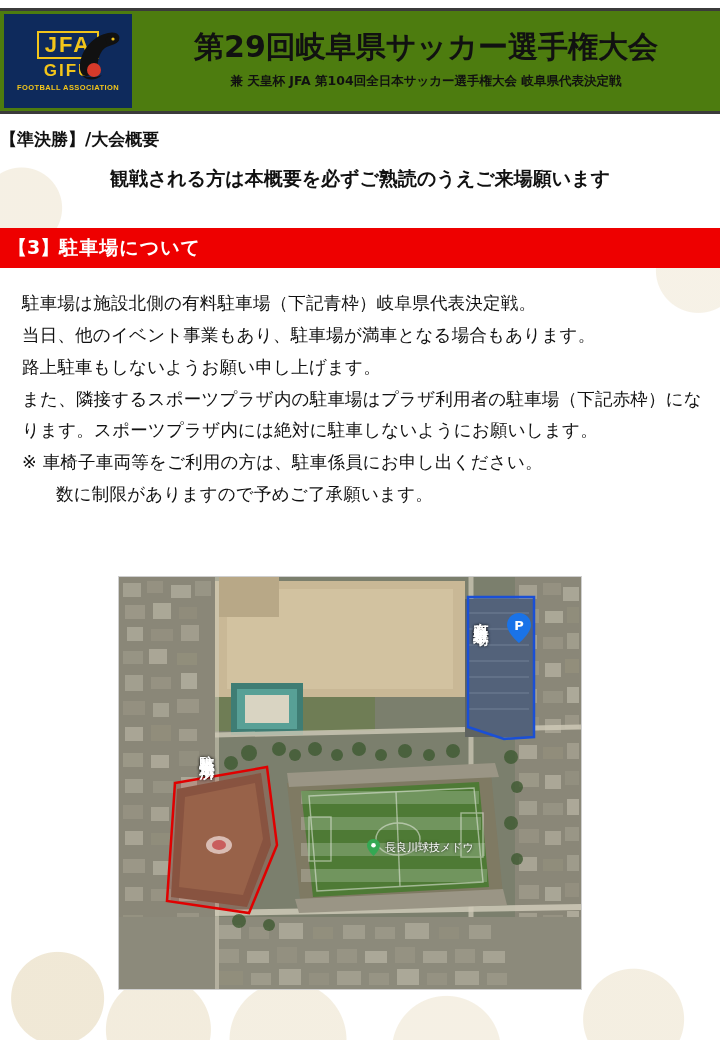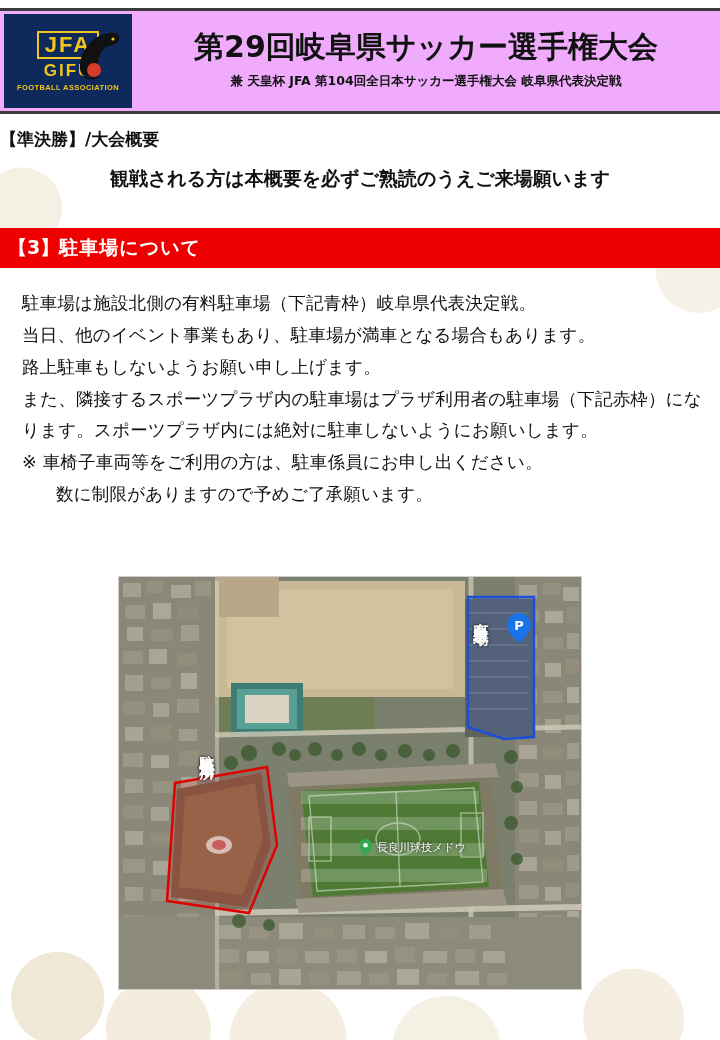--- a/index.html
+++ b/index.html
@@ -38,21 +38,21 @@
     height: 1040px;
   }
 
   
   .banner {
     position: absolute;
     left: 0;
     top: 8px;
     width: 720px;
     height: 106px;
-    background: #f0abfc;
+    background: #4d7c0f;
     border-top: 3px solid #3b3b3b;
     border-bottom: 3px solid #3b3b3b;
     display: flex;
     align-items: stretch;
     box-sizing: border-box;
   }
   .jfa-logo {
     width: 128px;
     margin: 3px 0 3px 4px;
     background: #0e2a5c;
@@ -526,21 +526,21 @@
     
     <svg class="p-marker" style="position:absolute; left:388px; top:36px;" width="24" height="30" viewBox="0 0 24 30">
       <path d="M12 0 C5.4 0 0 5.4 0 12 C0 20 12 30 12 30 C12 30 24 20 24 12 C24 5.4 18.6 0 12 0 Z" fill="#1a73e8"></path>
       <text x="12" y="17" font-family="DejaVu Sans, sans-serif" font-size="13" font-weight="bold" fill="#ffffff" text-anchor="middle">P</text>
     </svg>
 
     
     <div class="vert-label red-lot-label map-label-overlay" style="position:absolute; left:78px; top:166px;">駐車禁止場所</div>
 
     
-    <div class="poi-label" style="position:absolute; left:240px; top:262px;">
+    <div class="poi-label" style="position:absolute; left:248px; top:262px;">
       <svg class="poi-pin" viewBox="0 0 13 17">
         <path d="M6.5 0 C2.9 0 0 2.9 0 6.5 C0 11 6.5 17 6.5 17 C6.5 17 13 11 13 6.5 C13 2.9 10.1 0 6.5 0 Z" fill="#34a853"></path>
         <circle cx="6.5" cy="6.3" r="2.3" fill="#ffffff"></circle>
       </svg>
       <span class="poi-text">長良川球技メドウ</span>
     </div>
   </div>
 
 </div>
 

